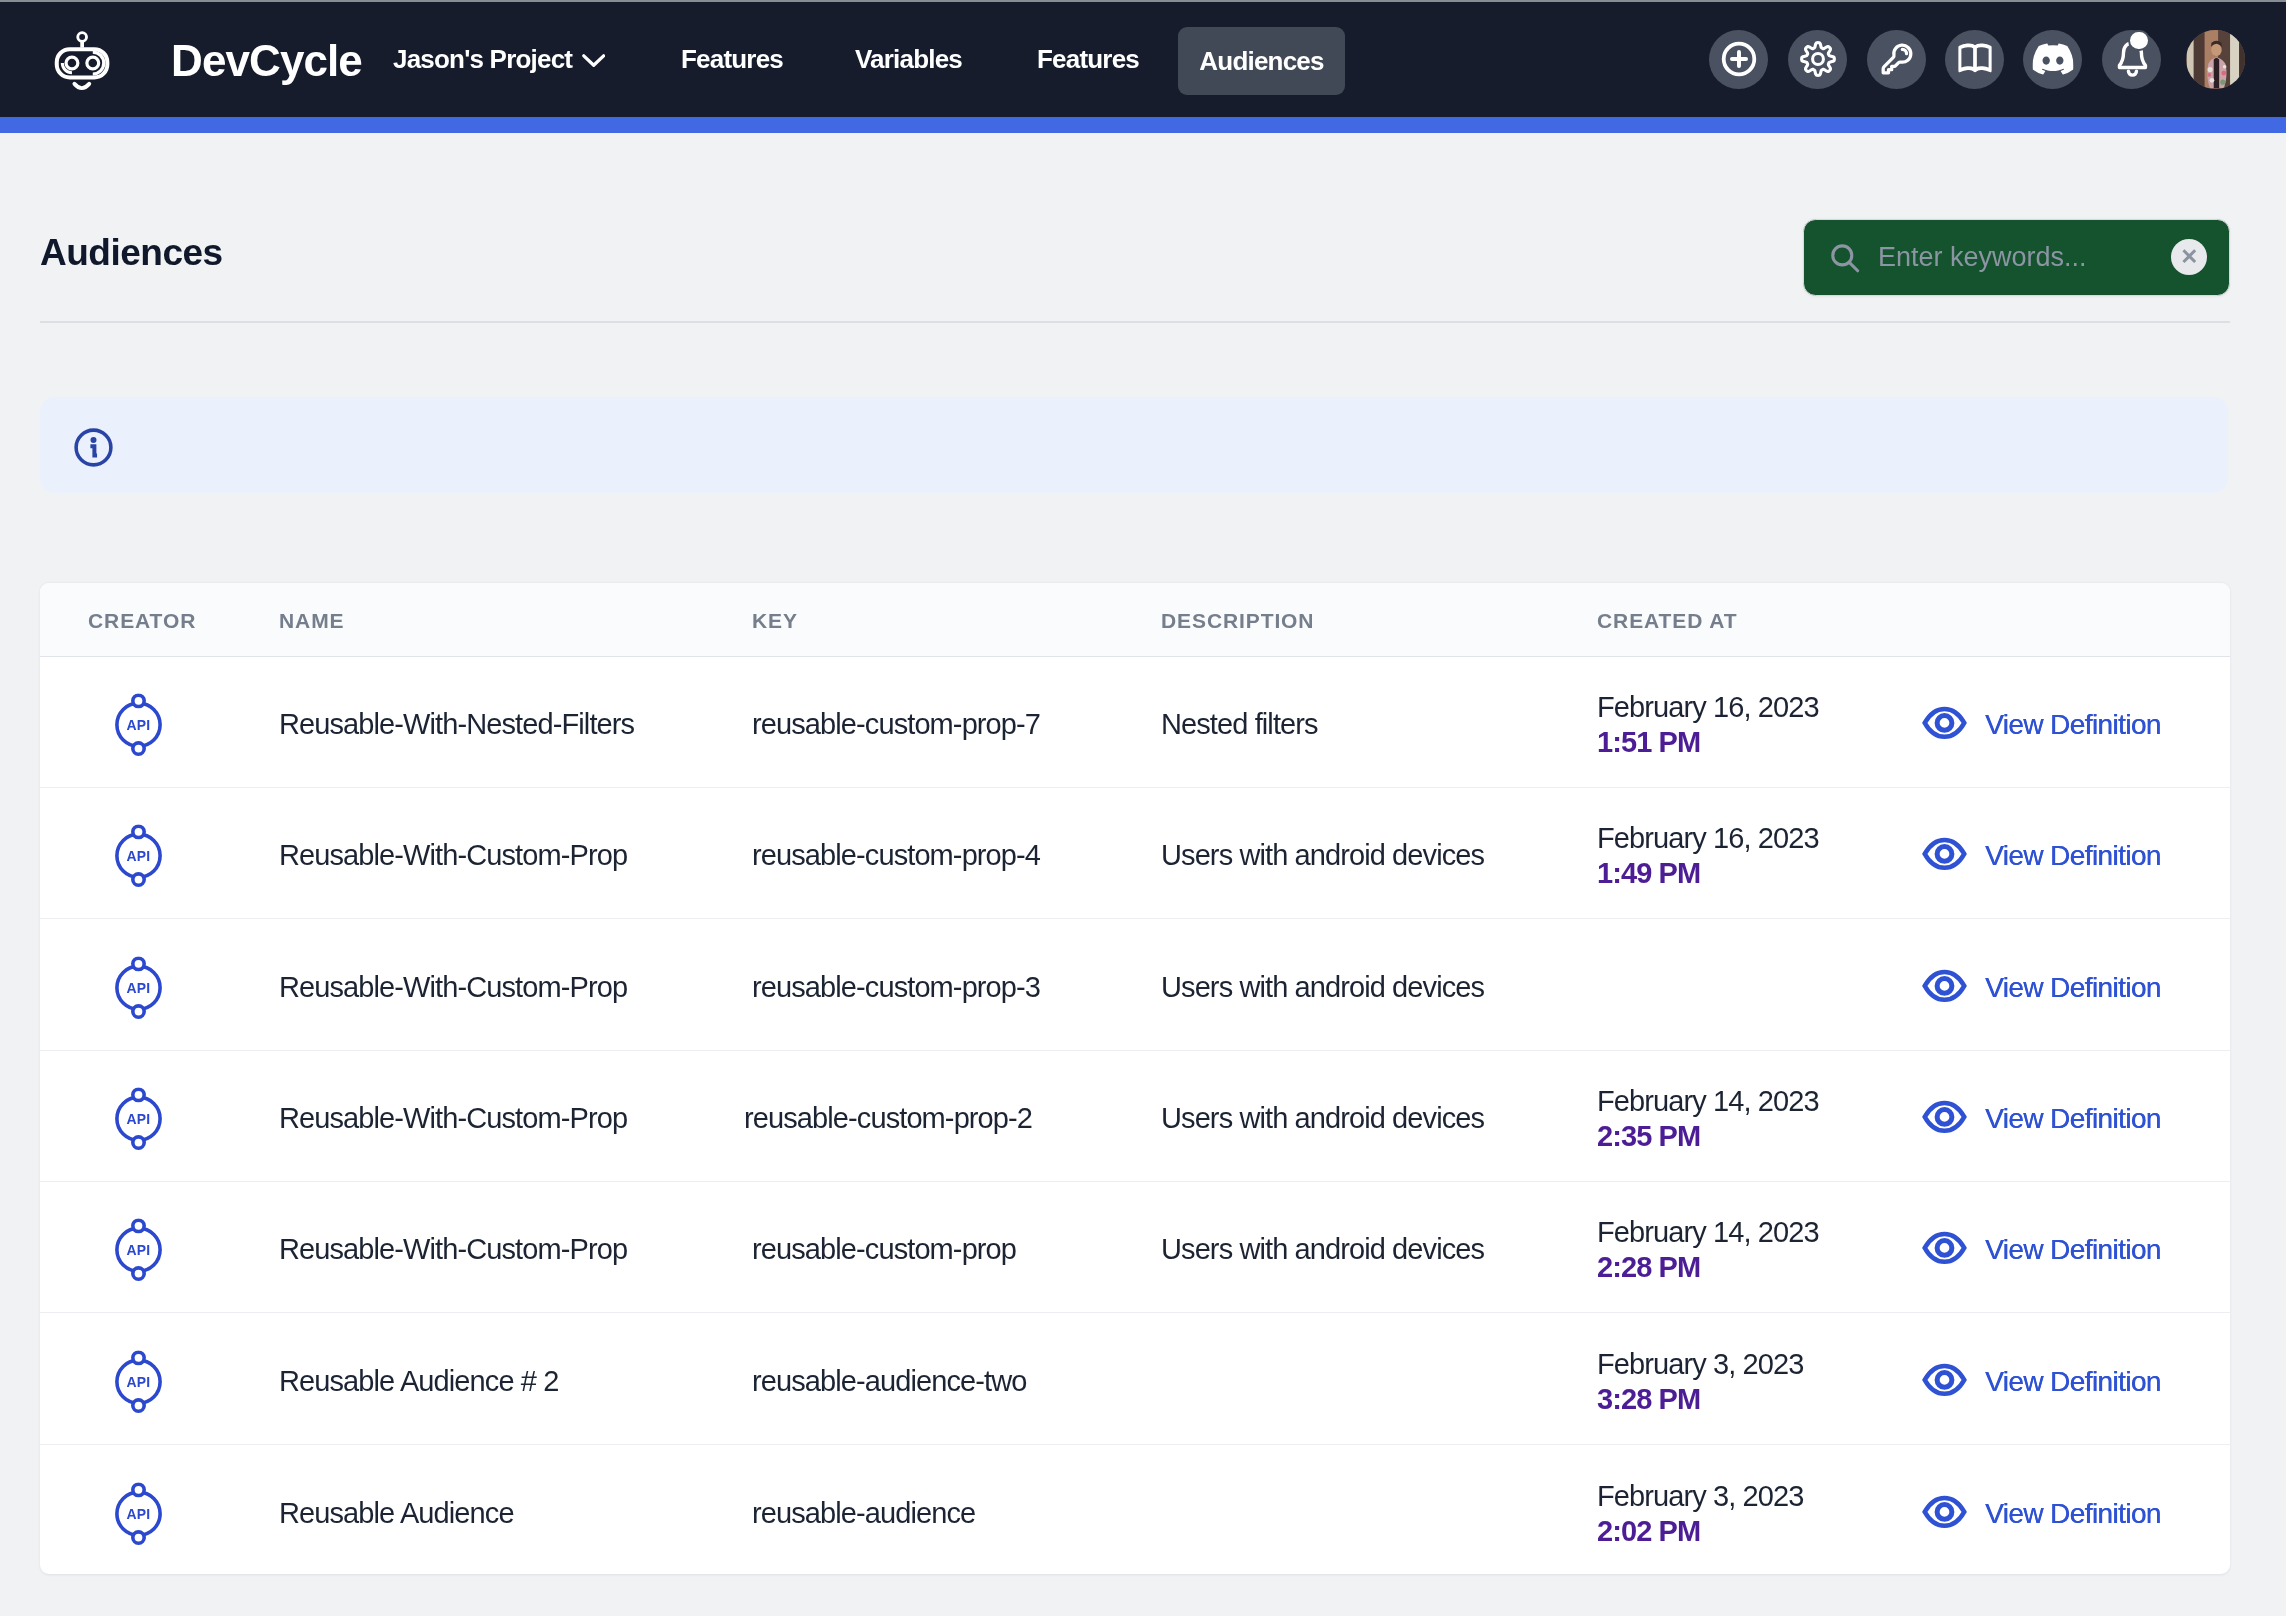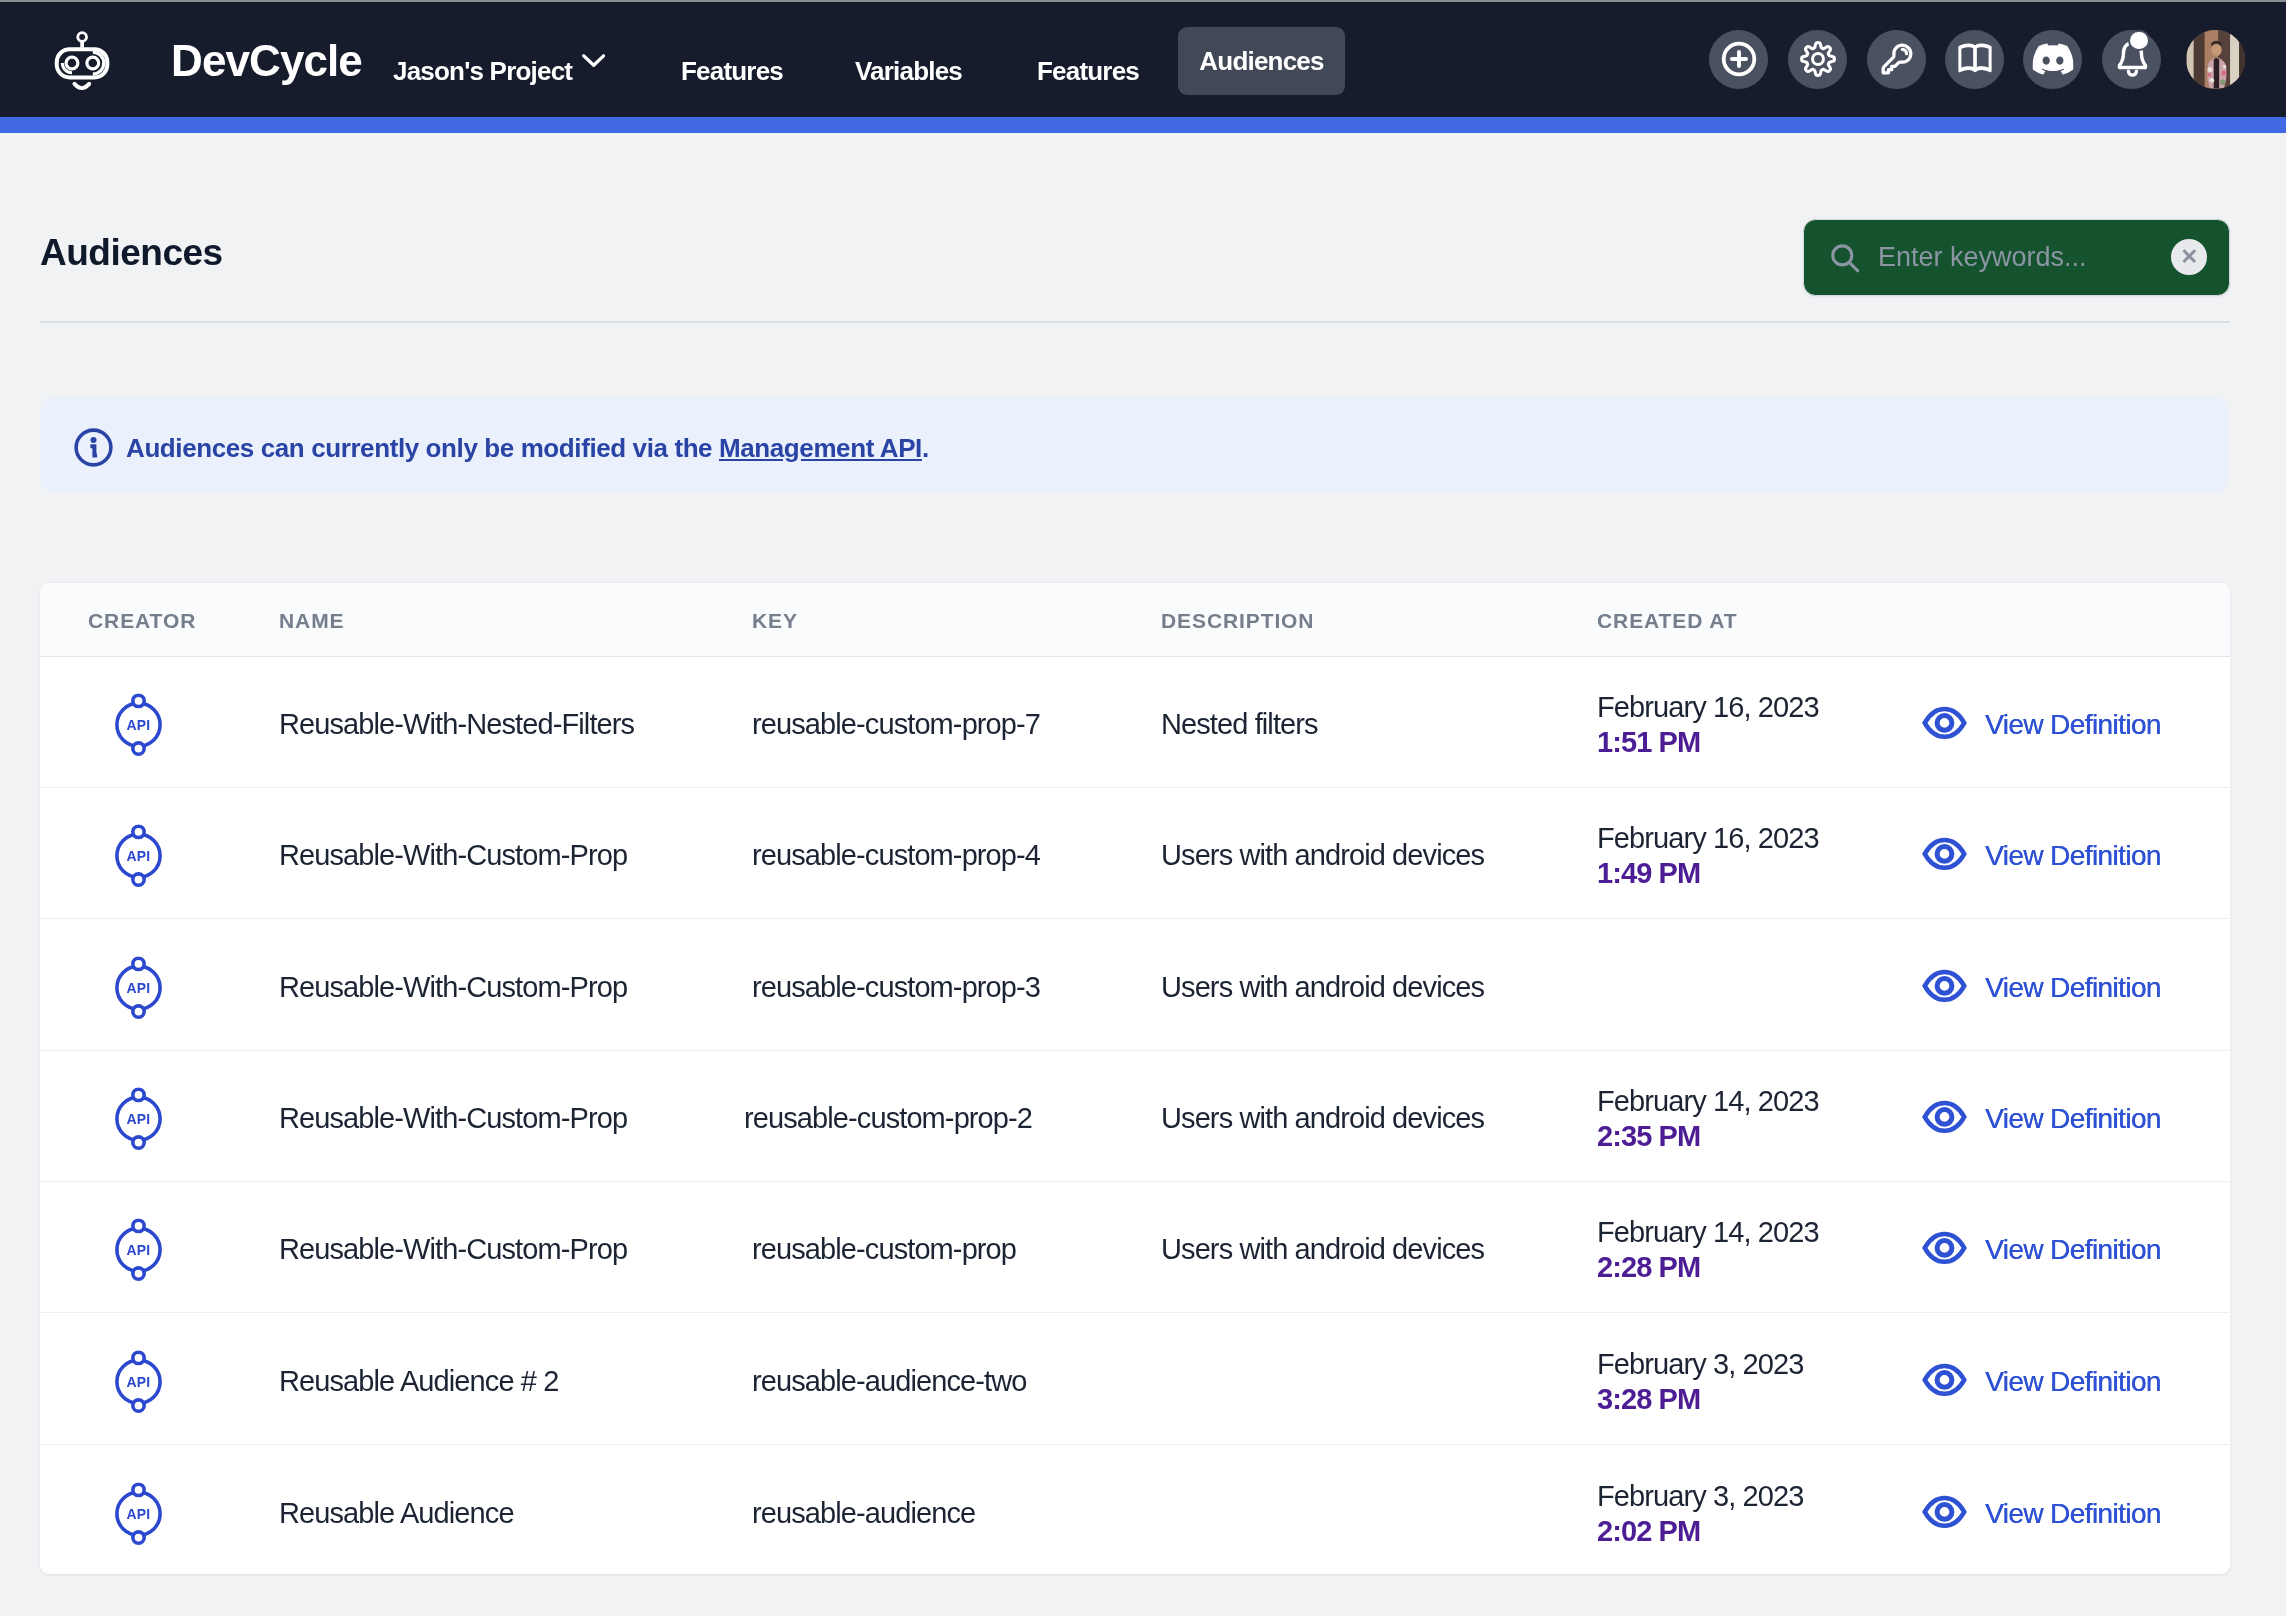--- a/index.html
+++ b/index.html
@@ -3,21 +3,21 @@
 <meta charset="utf-8">
 <style>
   * { margin:0; padding:0; box-sizing:border-box; }
   html,body { width:2286px; height:1617px; overflow:hidden; }
   body { font-family:"Liberation Sans", sans-serif; background:#f1f2f4; position:relative; }
   .topstrip { position:absolute; left:0; top:0; width:2286px; height:1.8px; background:#888c93; }
   .nav { position:absolute; left:0; top:1.8px; width:2286px; height:115px; background:#161c2c; }
   .bluebar { position:absolute; left:0; top:117px; width:2286px; height:16px; background:#4169e3; }
   .brandtext { position:absolute; left:131px; top:37px; color:#fff; font-size:44px; font-weight:700; letter-spacing:-0.9px; line-height:1;margin-left:40px; }
 
-  .navitem { position:absolute; top:12px; height:115px; line-height:115px; color:#fff; font-size:26px; font-weight:700; letter-spacing:-0.8px; white-space:nowrap; }
+  .navitem { position:absolute; top:0; height:115px; line-height:115px; color:#fff; font-size:26px; font-weight:700; letter-spacing:-0.8px; white-space:nowrap; }
   .pill { position:absolute; left:1178px; top:25px; width:167px; height:68px; background:#414957; border-radius:9px; color:#fff; font-size:26px; font-weight:700; letter-spacing:-0.8px; text-align:center; line-height:68px; }
 
   .iconbtn { position:absolute; top:28px; width:59px; height:59px; border-radius:50%; background:#4a5262; }
   .iconbtn svg { position:absolute; left:50%; top:50%; transform:translate(-50%,-50%); }
 
   .pagehead { position:absolute; left:40px; top:233px; color:#10192c; font-size:37px; font-weight:700; letter-spacing:-0.5px; line-height:1.1; }
 
   .search { position:absolute; left:1803px; top:219px; width:427px; height:77px; background:#14532d; border:1.8px solid #d6dade; border-radius:12.6px; box-shadow:0 0.9px 2.7px rgba(20,30,60,0.06); }
   .search .ph { position:absolute; left:74px; top:0; line-height:74px; font-size:27px; color:#8c95a3; }
   .search .clr { position:absolute; right:21.6px; top:19px; width:36px; height:36px; border-radius:50%; background:#e7e9ec; color:#8b93a1; text-align:center; line-height:36px; font-size:21.6px; font-weight:700; }
@@ -131,21 +131,20 @@
     <span class="ph">Enter keywords...</span>
     <span class="clr">✕</span>
   </div>
   <div class="divider"></div>
   <div class="banner">
     <svg style="left:33px" width="41" height="41" viewBox="0 0 46 46" fill="none">
       <circle cx="23" cy="23" r="19.5" stroke="#2a44a5" stroke-width="4"></circle>
       <circle cx="23" cy="14.5" r="3.4" fill="#2a44a5"></circle>
       <path d="M19.5 21.5 h4.5 v10.5 h3" stroke="#2a44a5" stroke-width="4.5" fill="none"></path>
     </svg>
-    <span class="txt">Audiences can currently only be modified via the <a>Management API</a>.</span>
   </div>
   <div class="card">
     <div class="thead">
       <div class="th" style="left:48px">CREATOR</div>
       <div class="th" style="left:239px">NAME</div>
       <div class="th" style="left:712px">KEY</div>
       <div class="th" style="left:1121px">DESCRIPTION</div>
       <div class="th" style="left:1557px">CREATED AT</div>
     </div>
     <div class="row" style="top:74px">

